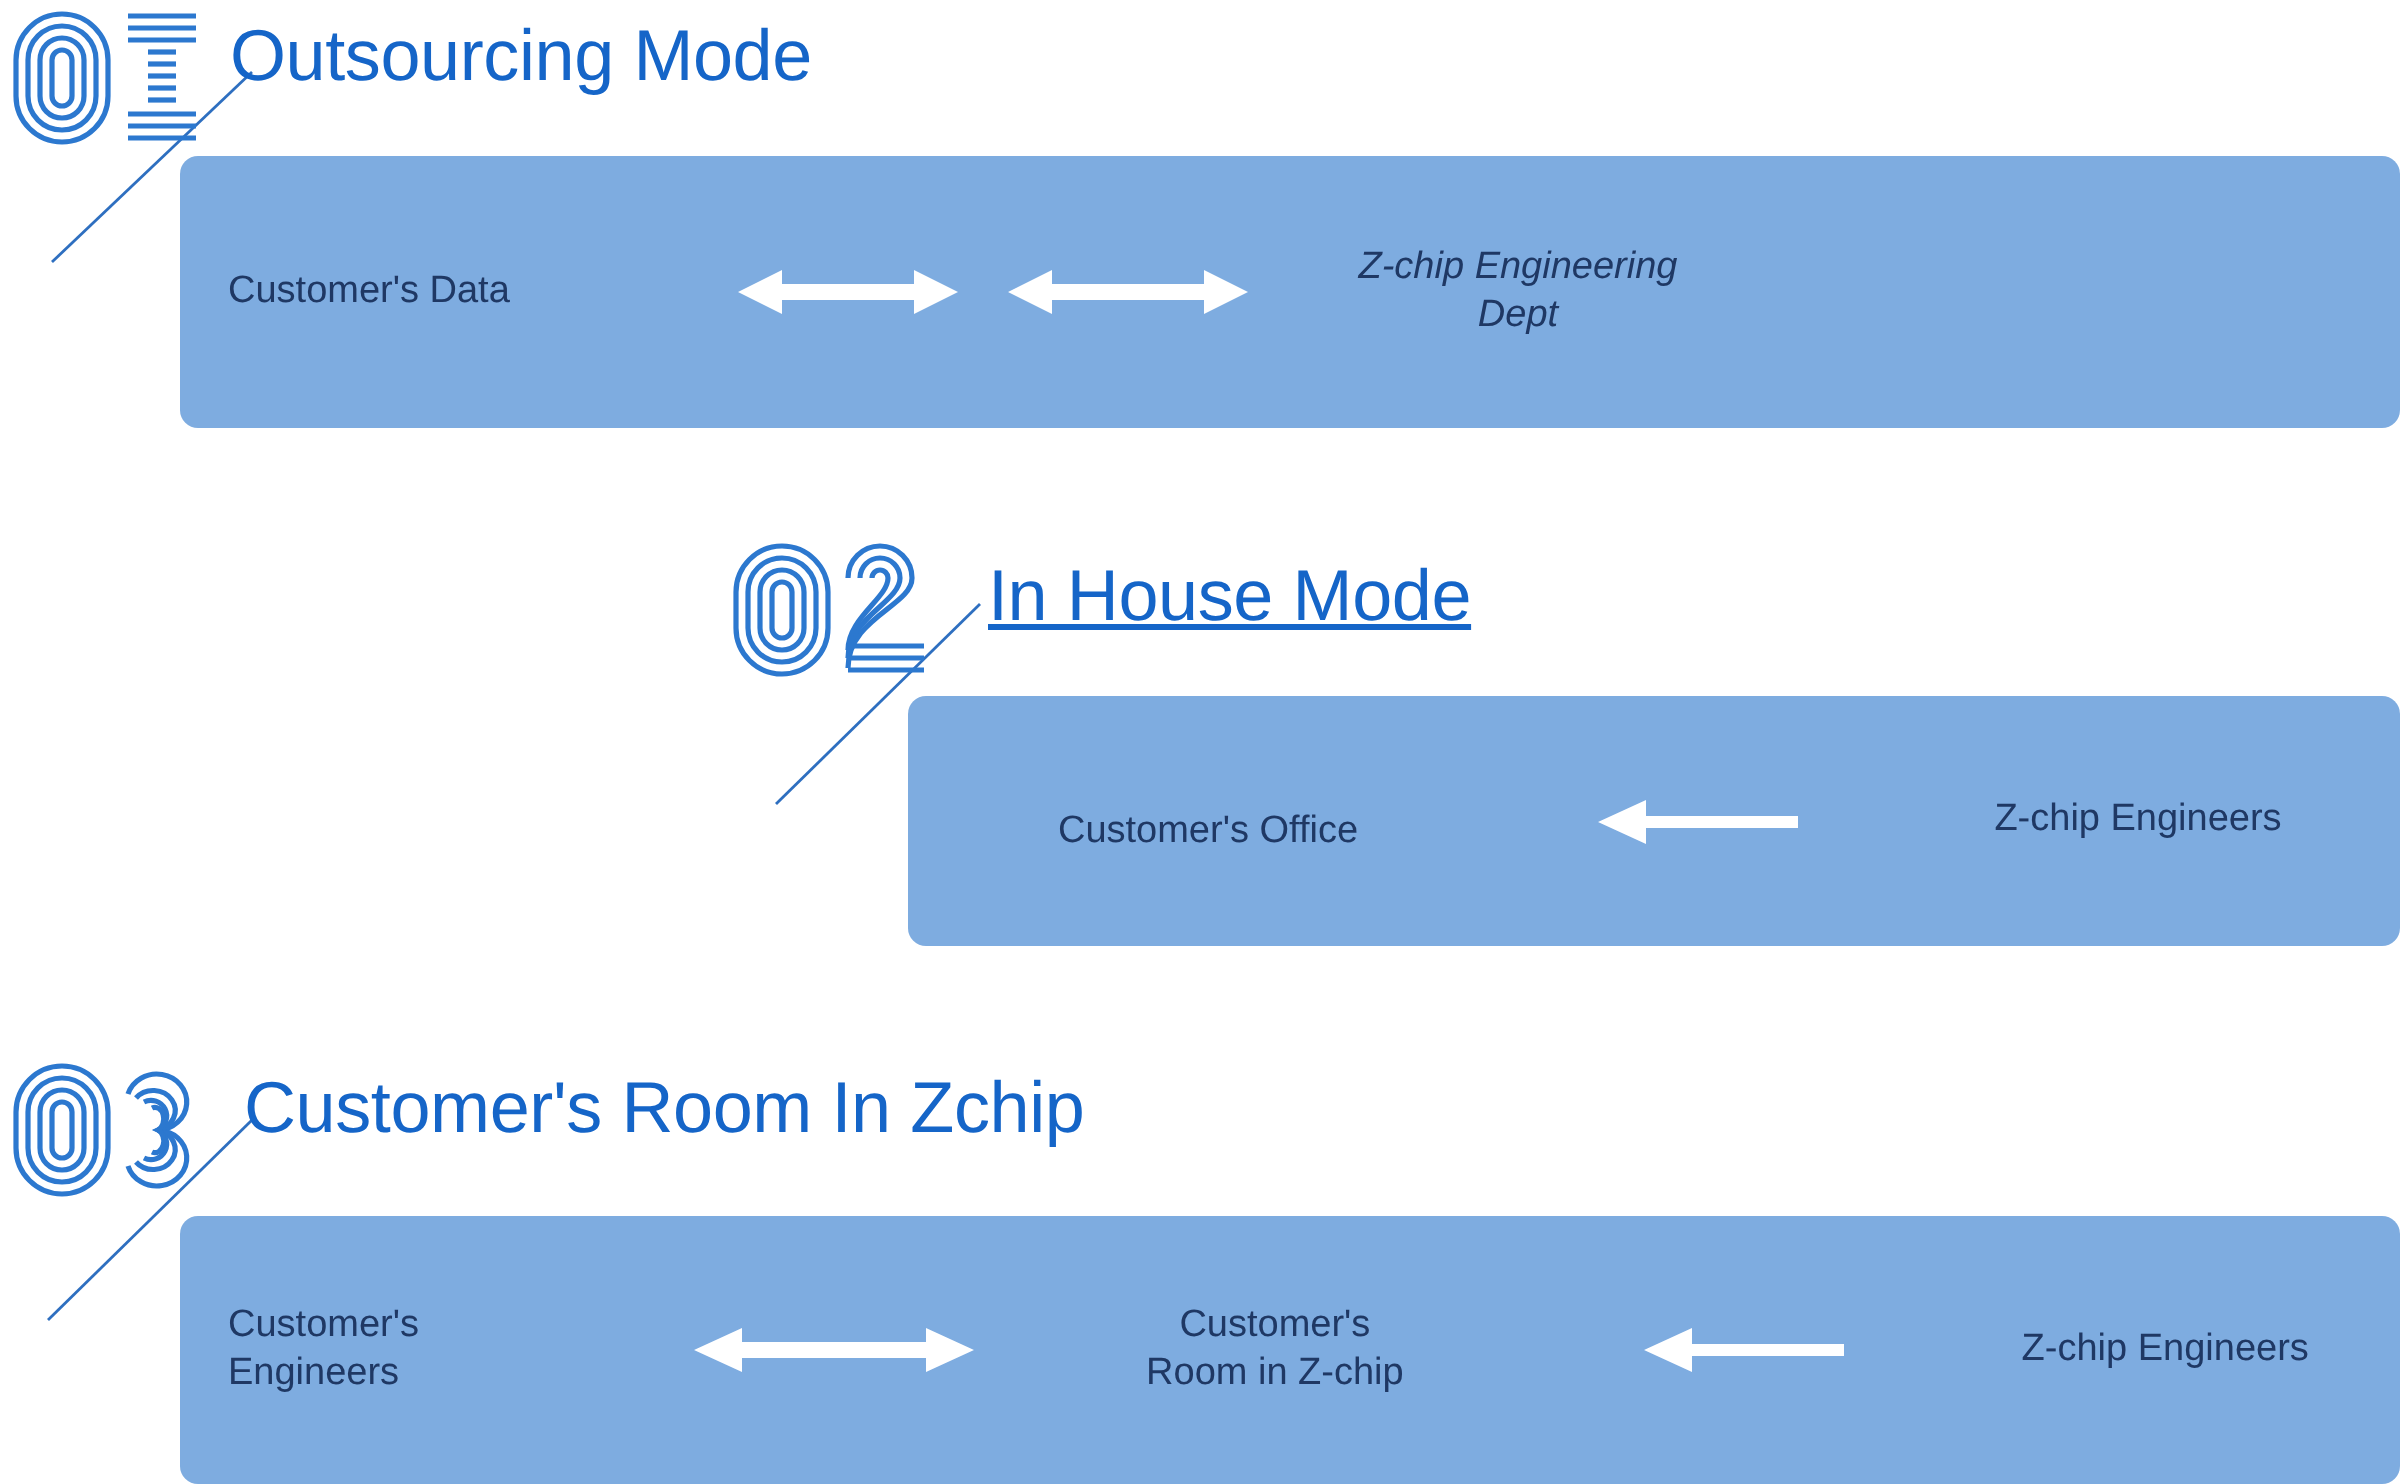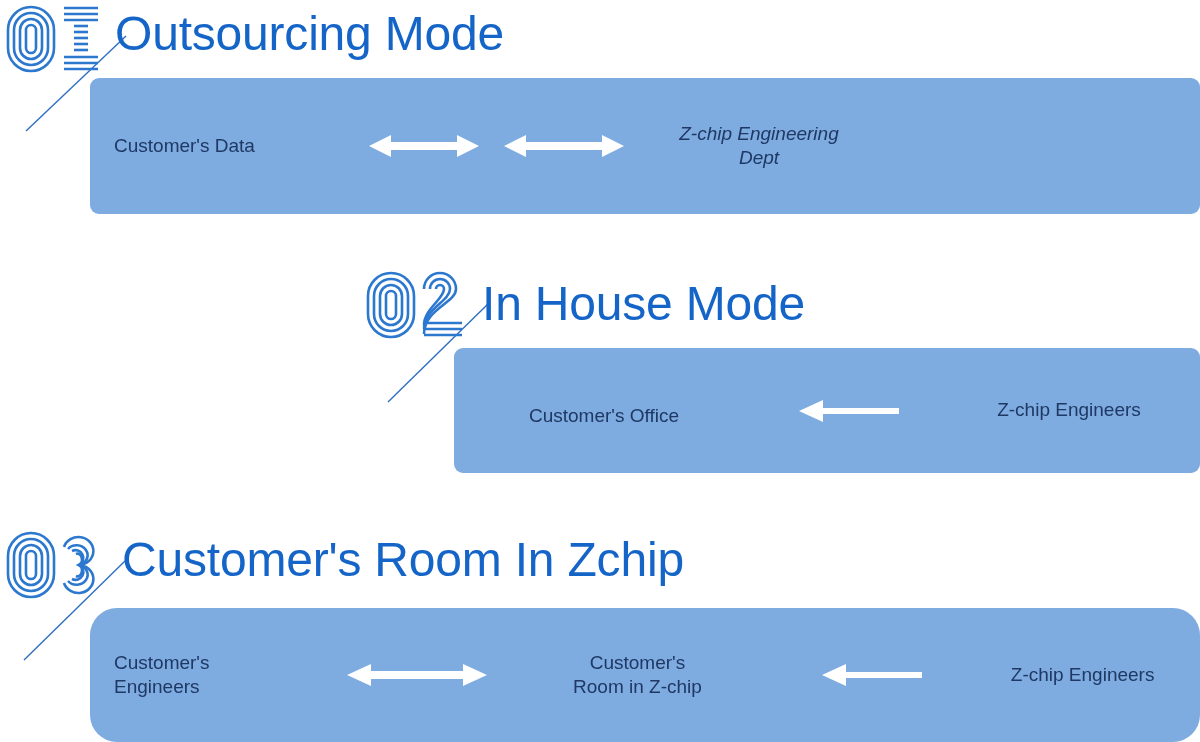--- a/index.html
+++ b/index.html
@@ -30,21 +30,21 @@
     position: absolute;
     line-height: 1;
     user-select: none;
   }
   .numeral svg { display: block; }
 
   
   .heading {
     position: absolute;
     color: #1565C8;
-    font-size: 48px;
+    font-size: 36px;
     font-weight: 400;
     letter-spacing: -0.2px;
     white-space: nowrap;
     line-height: 1;
   }
 
   
   .leader { position: absolute; }
 
   
@@ -152,21 +152,21 @@
           <path d="M62,21 a16,16 0 0 1 32,0 c0,14 -32,20 -32,45"></path>
           <path d="M68,21 a10,10 0 0 1 20,0 c0,12 -26,20 -26,40"></path>
           <path d="M74,21 a4,4 0 0 1 8,0 c0,10 -20,20 -20,36"></path>
           <line x1="62" y1="55" x2="100" y2="55"></line>
           <line x1="62" y1="61" x2="100" y2="61"></line>
           <line x1="62" y1="67" x2="100" y2="67"></line>
         </g>
       </svg>
     </div>
 
-    <div class="heading" style="left:482px; top:12px;">In House Mode</div>
+    <div class="heading" style="left:494px; top:12px;text-decoration:underline;">In House Mode</div>
 
     <div class="panel" style="left:454px; top:80px; width:746px; height:125px;">
       <div class="panel-cell" style="width:300px;margin-top:12px;">Customer's Office</div>
 
       <div class="arrow-cell" style="width:190px;">
         <svg width="100" height="26" viewBox="0 0 100 26">
           <polygon points="0,13 24,2 24,10 100,10 100,16 24,16 24,24" fill="#ffffff"></polygon>
         </svg>
       </div>
 
@@ -194,21 +194,21 @@
           <path d="M62,19 a15,14 0 1 1 15,18 a15,14 0 1 1 -15,18"></path>
           <path d="M66,21 a11,10 0 1 1 11,16 a11,10 0 1 1 -11,16"></path>
           <path d="M70,23 a7,7 0 1 1 7,14 a7,7 0 1 1 -7,14"></path>
           <path d="M74,26 a3,4 0 1 1 3,11 a3,4 0 1 1 -3,11"></path>
         </g>
       </svg>
     </div>
 
     <div class="heading" style="left:122px; top:10px;">Customer's Room In Zchip</div>
 
-    <div class="panel" style="left:90px; top:82px; width:1110px; height:134px;border-radius:27px;">
+    <div class="panel" style="left:90px; top:82px; width:1110px; height:134px;">
       <div class="panel-cell cell-left-align" style="width:230px; padding-left:24px;">Customer's
 Engineers</div>
 
       <div class="arrow-cell" style="width:160px;">
         <svg width="140" height="26" viewBox="0 0 140 26">
           <polygon points="0,13 24,2 24,9 116,9 116,2 140,13 116,24 116,17 24,17 24,24" fill="#ffffff"></polygon>
         </svg>
       </div>
 
       <div class="panel-cell" style="width:290px;">Customer's

